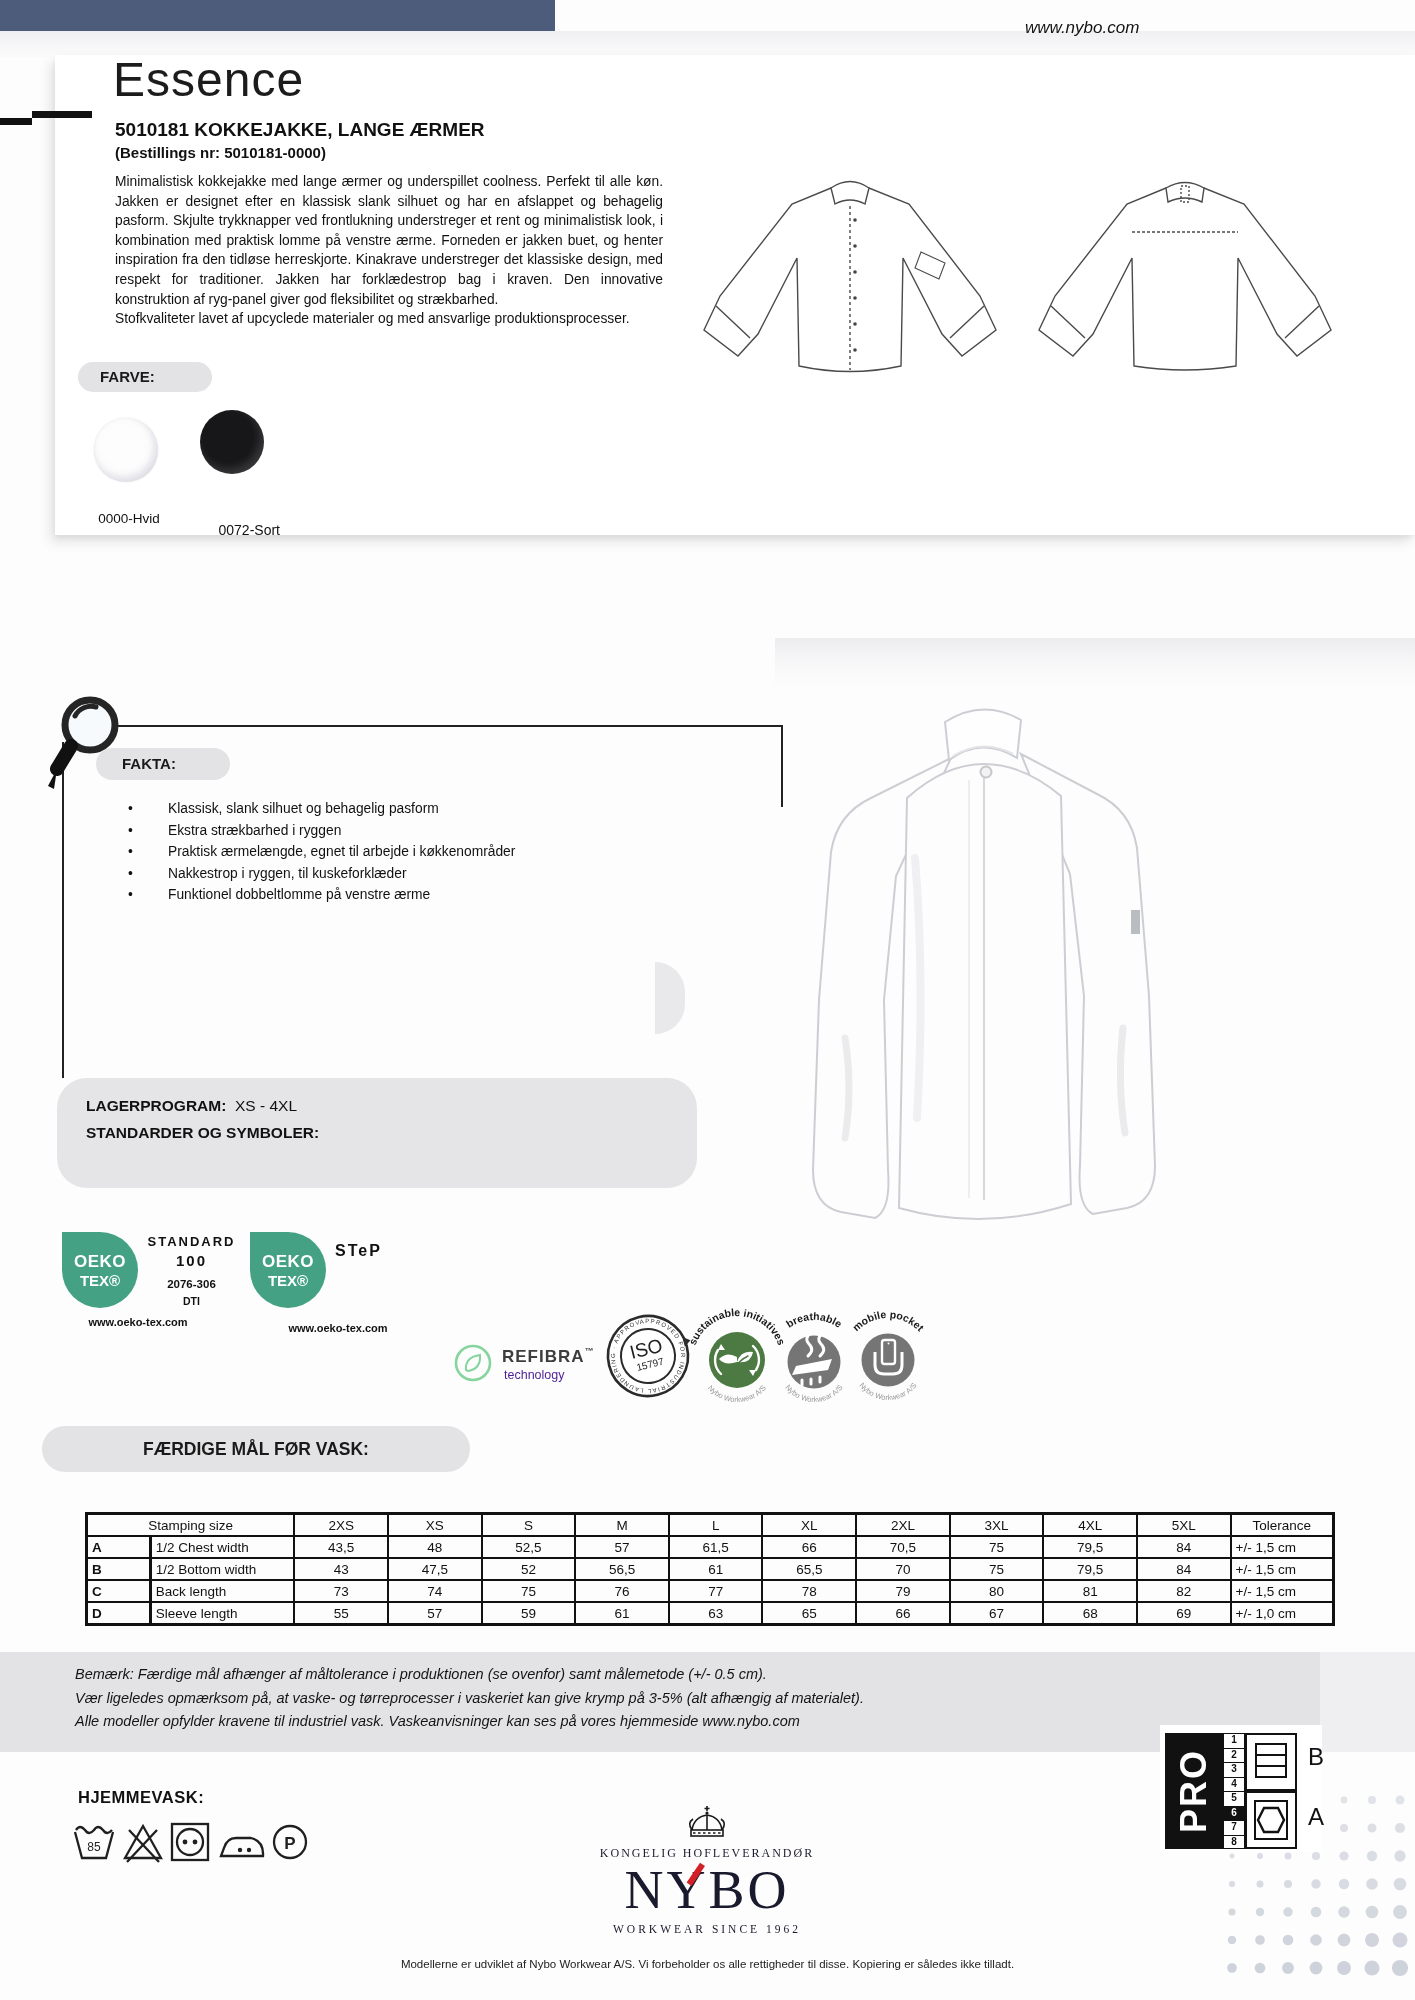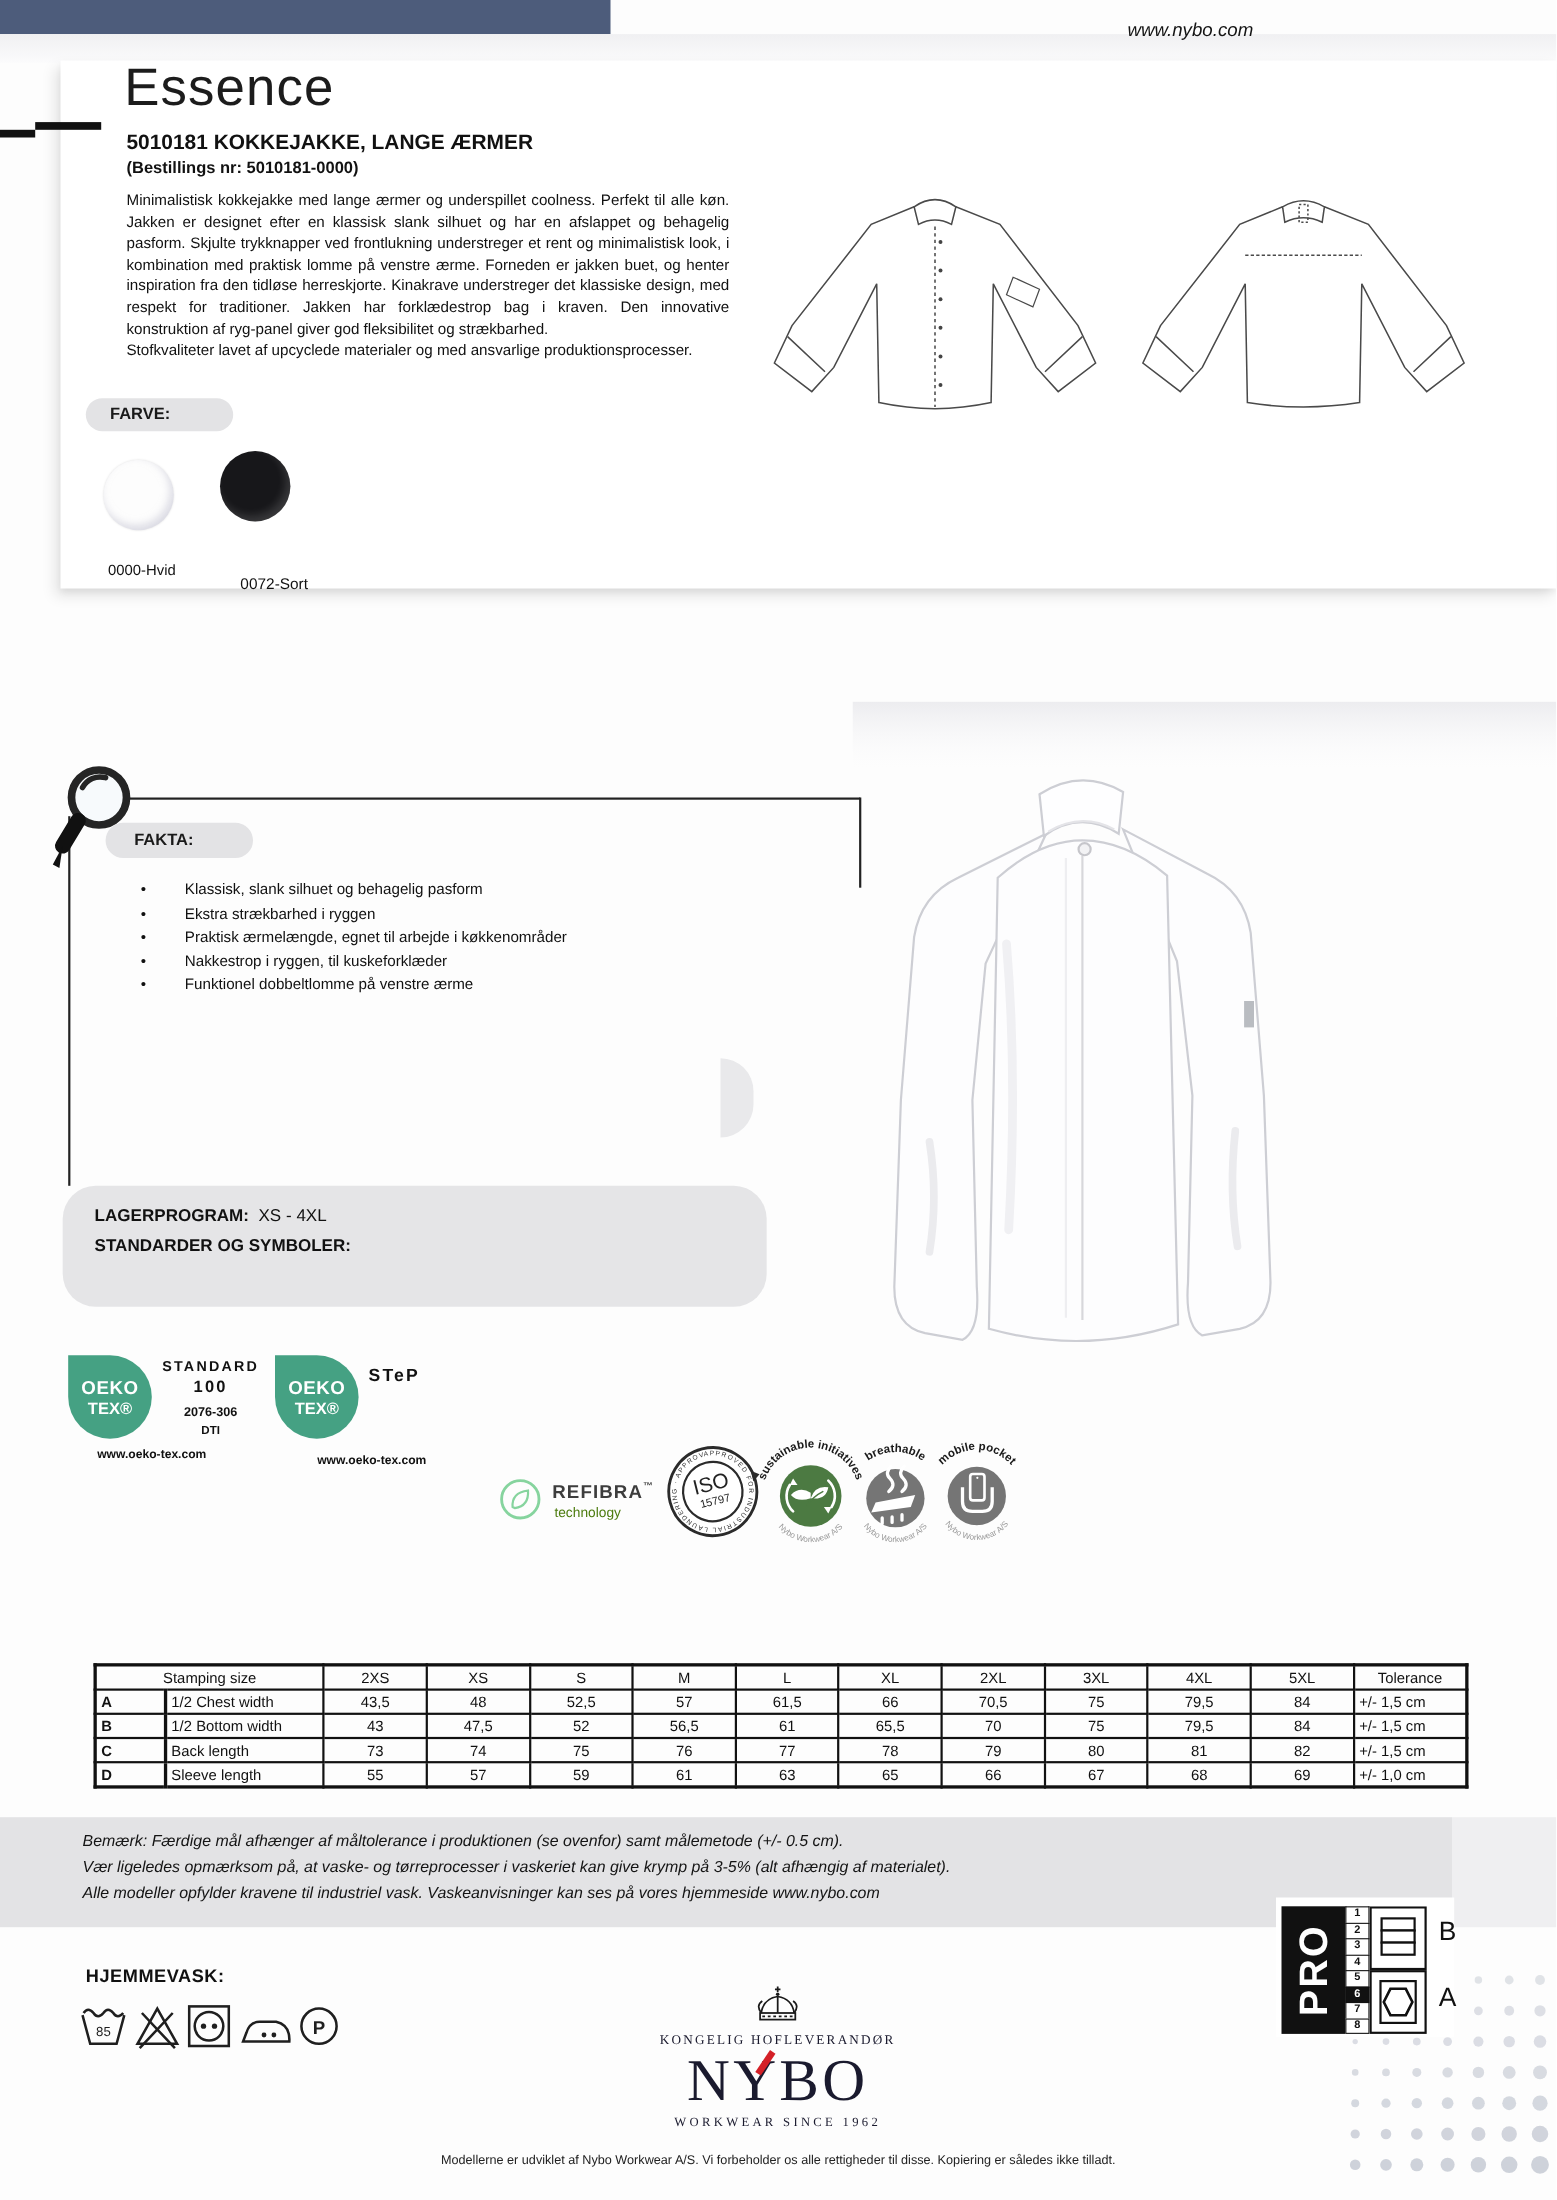--- a/index.html
+++ b/index.html
@@ -171,21 +171,21 @@
 
 
   <div class="abs" style="left:452px;top:1340px;width:180px;height:52px;">
     <svg style="position:absolute;left:0;top:2px;" width="42" height="42" viewBox="0 0 42 42">
       <circle cx="21" cy="21" r="17" fill="none" stroke="#86d49e" stroke-width="2.6"></circle>
       <path d="M14 28 Q13 15 28 13 Q29 27 16 29 Z" fill="none" stroke="#86d49e" stroke-width="2"></path>
     </svg>
     <div class="abs" style="left:50px;top:6px;font-size:17px;font-weight:bold;color:#3d3d3d;letter-spacing:1px;">
       <span>REFIBRA</span><span style="font-size:9px;vertical-align:8px;">™</span>
     </div>
-    <div class="abs" style="left:52px;top:28px;font-size:12.5px;color:#4d7c0f;">technology</div>
+    <div class="abs" style="left:52px;top:28px;font-size:12.5px;color:#4c1d95;">technology</div>
   </div>
 
   <svg class="abs" style="left:602px;top:1310px;" width="92" height="92" viewBox="0 0 92 92">
     <defs>
         <path id="isoRing" d="M46 13 a33 33 0 1 1 -0.01 0"></path>
       </defs>
     <g transform="rotate(-14 46 46)">
       <circle cx="46" cy="46" r="40" fill="rgba(255,255,255,0.9)" stroke="#2b2b2b" stroke-width="2.6"></circle>
       <circle cx="46" cy="46" r="27" fill="none" stroke="#2b2b2b" stroke-width="2"></circle>
       <text font-size="6" letter-spacing="1.2" fill="#333"><textPath href="#isoRing">APPROVED FOR INDUSTRIAL LAUNDERING · APPROVED FOR INDUSTRIAL LAUNDERING ·</textPath></text>
@@ -236,20 +236,21 @@
     <text font-size="10.5" font-weight="bold" fill="#1a1a1a" text-anchor="middle"><textPath href="#arcTop3" startOffset="50%">mobile pocket</textPath></text>
     <circle cx="50" cy="58" r="26.5" fill="#757575"></circle>
     <g stroke="#fff" fill="none">
       <rect x="44" y="38" width="13" height="24" rx="2.5" stroke-width="2.4"></rect>
       <circle cx="50.5" cy="41.5" r="1" fill="#fff" stroke="none"></circle>
       <path d="M37 50 v13 q0 9 9 9 h9 q9 0 9 -9 v-13" stroke-width="3"></path>
     </g>
     <text font-size="7.5" fill="#9a9a9a" text-anchor="middle"><textPath href="#arcBot3" startOffset="50%">Nybo Workwear A/S</textPath></text>
   </svg>
 
+  <div class="abs pill" style="left:42px;top:1426px;width:428px;height:46px;line-height:46px;text-align:center;font-size:17.5px;">FÆRDIGE MÅL FØR VASK:</div>
 
   <table class="meas abs" style="left:85px;top:1512px;">
     <colgroup>
       <col style="width:62px;">
         <col style="width:140px;">
       <col span="10" style="width:91px;">
       <col style="width:100px;">
     </colgroup>
     <tbody>
         <tr>

